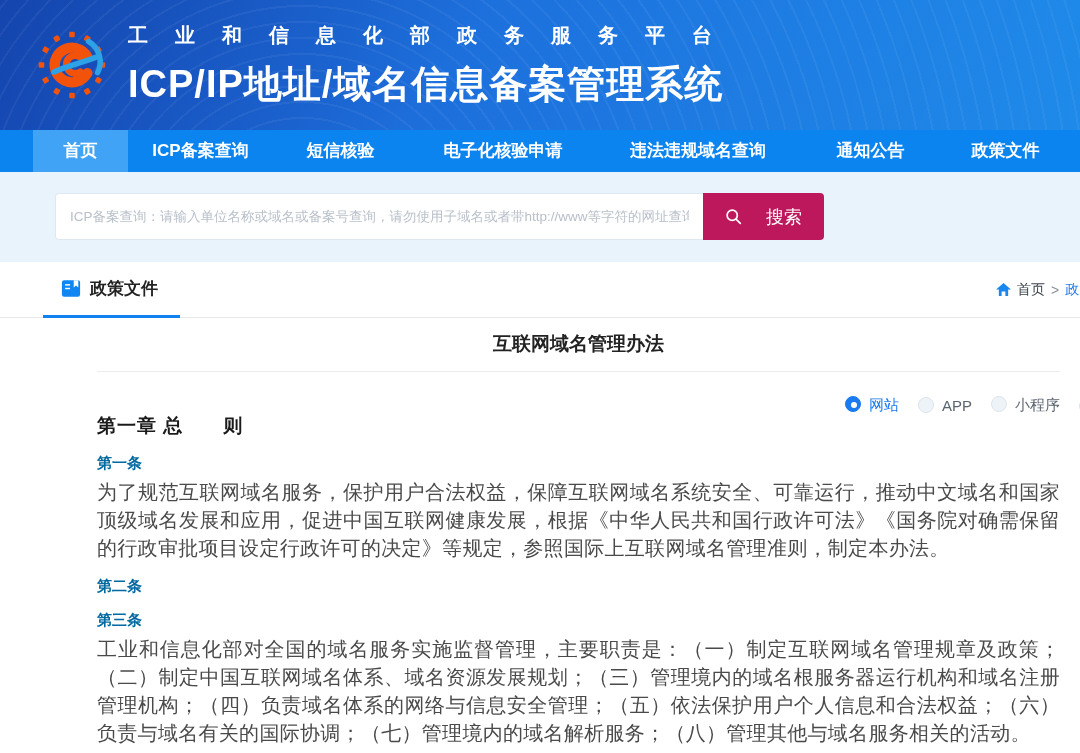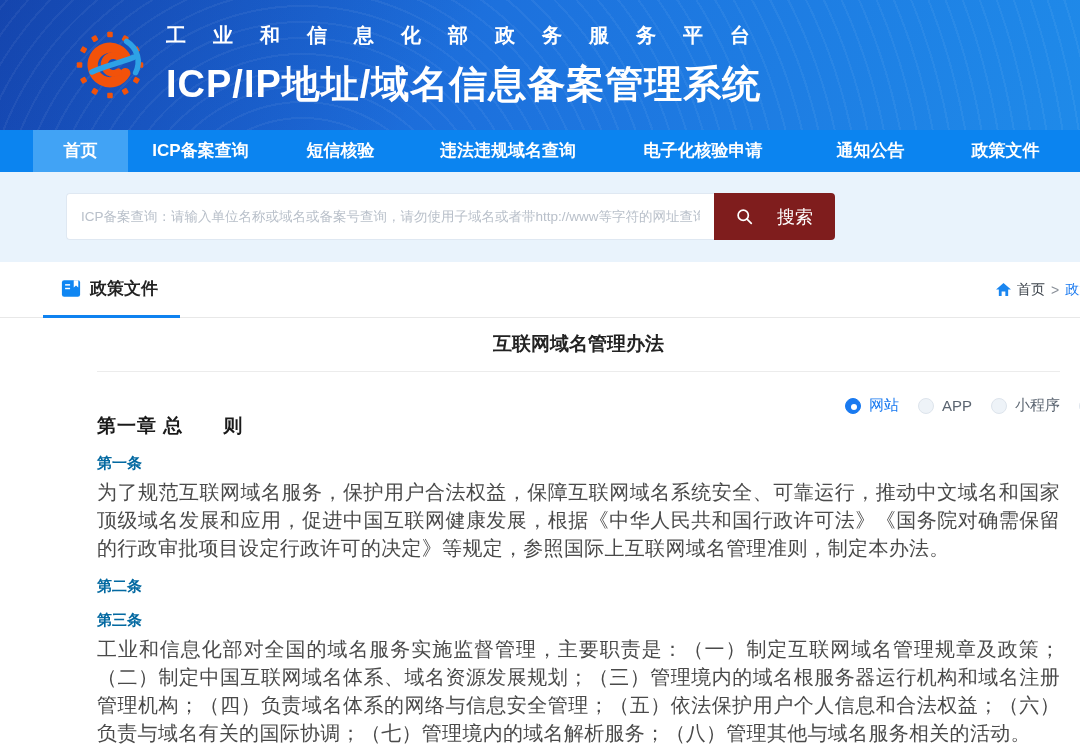--- a/index.html
+++ b/index.html
@@ -13,54 +13,54 @@
   .header{
     height:130px; position:relative; overflow:hidden;
     background:linear-gradient(105deg,#1a55c9 0%,#1d71dd 45%,#1f8ae9 100%);
   }
   .header::before{
     content:""; position:absolute; inset:0;
     background:
       repeating-radial-gradient(circle at 28% 190%, rgba(255,255,255,0.05) 0 2px, transparent 2px 16px),
       linear-gradient(125deg, rgba(8,32,110,0.30), transparent 42%);
   }
-  .header-inner{ position:relative; display:flex; align-items:center; height:100%; padding-left:36px;margin-left:38px; }
+  .header-inner{ position:relative; display:flex; align-items:center; height:100%; padding-left:36px; }
   .logo{ width:72px; height:104px; margin-right:20px; flex:0 0 auto; }
   .header-titles{ color:#fff; }
   .platform-title{
     font-size:20px; font-weight:bold; letter-spacing:27px; white-space:nowrap;
     margin-bottom:10px; margin-top:2px;
   }
   .system-title{ font-size:38px; font-weight:600; letter-spacing:1px; white-space:nowrap; }
 
   
   .nav{ height:42px; background:#0b84f0; display:flex; padding-left:33px; }
   .nav-item{
     color:#fff; font-size:17px; font-weight:bold; line-height:42px; text-align:center;
     cursor:pointer; white-space:nowrap;
   }
   .nav-item.active{ background:#41a3f5; }
   .w1{width:95px}.w2{width:145px}.w3{width:135px}.w4{width:200px}.w5{width:190px}.w6{width:145px}.w7{width:125px}
 
   
   .search-section{ height:90px; background:#e9f3fc; position:relative; }
-  .search-row{ position:absolute; left:66px; top:21px; display:flex; }
+  .search-row{ position:absolute; left:55px; top:21px; display:flex; }
   .search-input{
     width:648px; height:47px; background:#fff; border:1px solid #dfe8f2; border-right:none;
     border-radius:4px 0 0 4px; padding:0 14px; font-size:13.5px; color:#333; outline:none;
     font-family:"Liberation Sans","DejaVu Sans",sans-serif;
   }
   .search-input::placeholder{ color:#b9c0ca; }
   .search-btn{
-    width:121px; height:47px; background:#7f1d1d; color:#fff; border:none; border-radius:0 4px 4px 0;
+    width:121px; height:47px; background:#be185d; color:#fff; border:none; border-radius:0 4px 4px 0;
     font-size:18px; cursor:pointer; display:flex; align-items:center; justify-content:center; gap:24px;
     font-family:"Liberation Sans","DejaVu Sans",sans-serif;
   }
   .radio-row{ position:absolute; left:845px; top:224px; display:flex; align-items:center; gap:19px; white-space:nowrap; }
-  .radio-opt{ display:flex; align-items:center; gap:8px; font-size:15px; color:#5a6470; cursor:pointer; }
+  .radio-opt{ display:flex; align-items:flex-start; gap:8px; font-size:15px; color:#5a6470; cursor:pointer; }
   .radio-dot{ width:16px; height:16px; border-radius:50%; background:#eef3f8; border:1px solid #dde4ec; position:relative; flex:0 0 auto; }
   .radio-opt.selected .radio-dot{ background:#1a7af0; border-color:#1a7af0; }
   .radio-opt.selected .radio-dot::after{
     content:""; position:absolute; left:5px; top:5px; width:6px; height:6px; border-radius:50%; background:#fff;
   }
   .radio-opt.selected{ color:#1a7af0; }
 
   
   .section-bar{ position:relative; height:56px; border-bottom:1px solid #e8e8e8; }
   .section-tab{
@@ -113,22 +113,22 @@
       <div class="platform-title">工业和信息化部政务服务平台</div>
       <div class="system-title">ICP/IP地址/域名信息备案管理系统</div>
     </div>
   </div>
 </div>
 
 <div class="nav">
   <div class="nav-item active w1">首页</div>
   <div class="nav-item w2">ICP备案查询</div>
   <div class="nav-item w3">短信核验</div>
+  <div class="nav-item w5">电子化核验申请</div>
   <div class="nav-item w4">违法违规域名查询</div>
-  <div class="nav-item w5">电子化核验申请</div>
   <div class="nav-item w6">通知公告</div>
   <div class="nav-item w7">政策文件</div>
 </div>
 
 <div class="search-section">
   <div class="search-row">
     <input class="search-input" type="text" placeholder="ICP备案查询：请输入单位名称或域名或备案号查询，请勿使用子域名或者带http://www等字符的网址查询" style="">
     <button class="search-btn">
       <svg width="17" height="17" viewBox="0 0 20 20">
         <circle cx="8.5" cy="8.5" r="6" fill="none" stroke="#fff" stroke-width="2"></circle>

